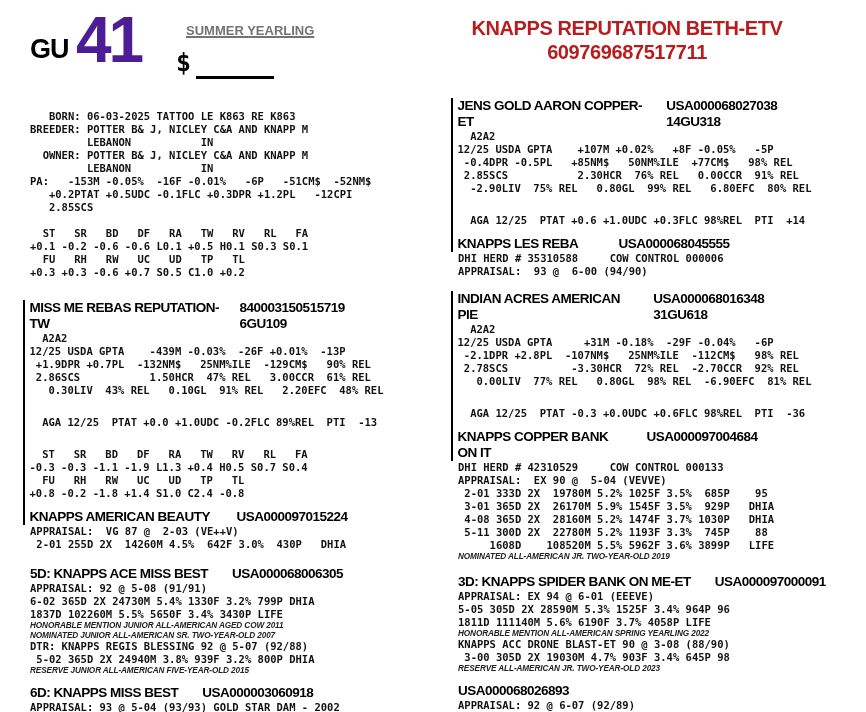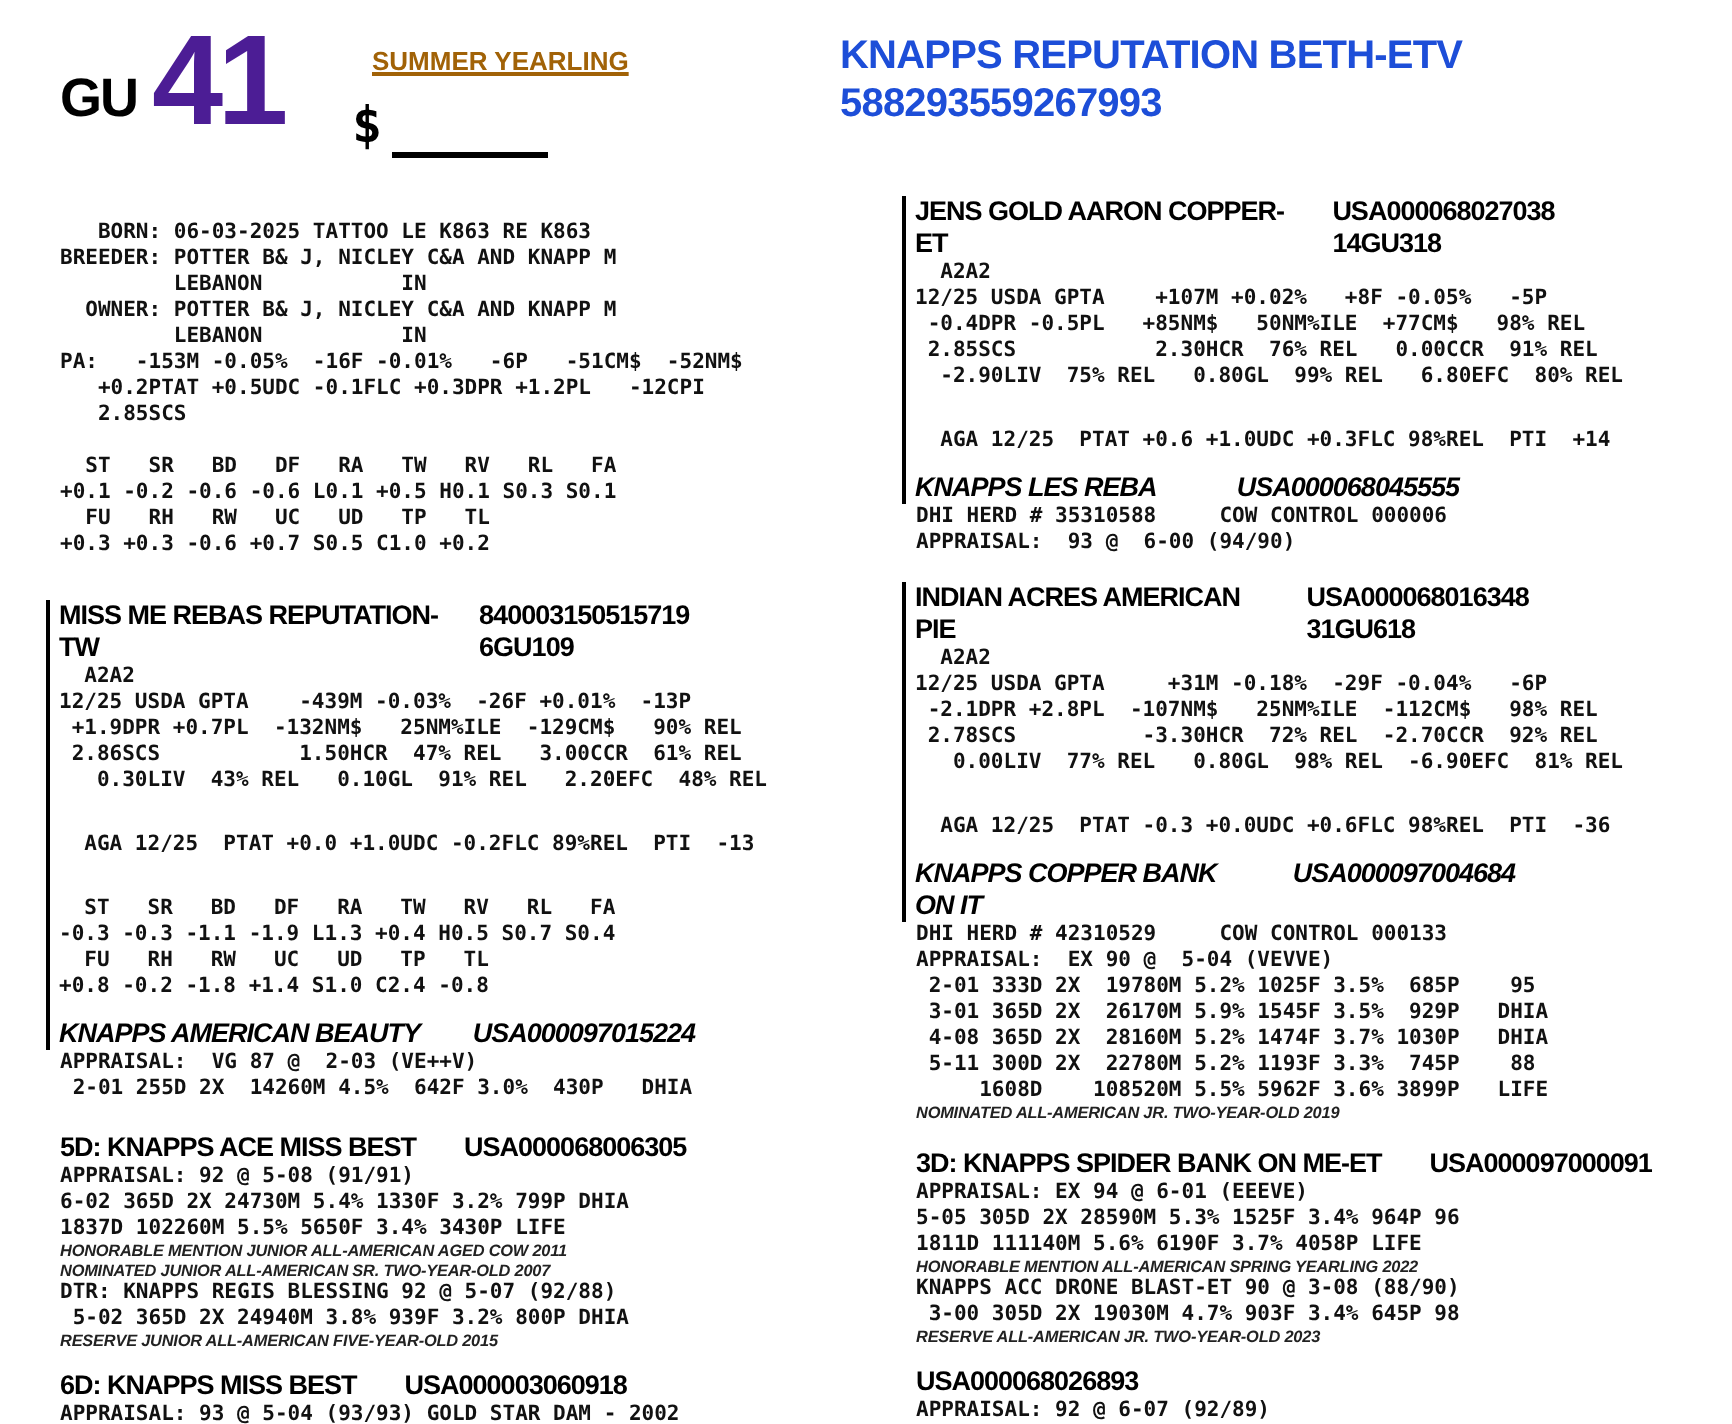--- a/index.html
+++ b/index.html
@@ -8,56 +8,56 @@
     font-family:"DejaVu Sans Mono",monospace;overflow:hidden;color:#111;
   }
   
   .lot-prefix{position:absolute;left:30px;top:36px;font:700 27px/27px "Liberation Sans",sans-serif;letter-spacing:-1px;color:#000;}
   .lot-number{position:absolute;left:76px;top:8px;font:700 64px/64px "Liberation Sans",sans-serif;letter-spacing:-3px;color:#4c1d95;}
   .price-symbol{position:absolute;left:176px;top:50px;font:700 25px/25px "DejaVu Sans Mono",monospace;color:#000;}
   .price-blank{position:absolute;left:196px;top:52px;width:78px;height:24px;border-bottom:3px solid #000;}
   .class-label{position:absolute;left:186px;top:23px;font:700 13px/15px "Liberation Sans",sans-serif;
     text-decoration:underline;text-decoration-thickness:2px;}
   
-  .main-header{position:absolute;left:420px;top:16px;width:334px;text-align:left;
-    font:700 20px/24px "Liberation Sans",sans-serif;letter-spacing:-0.4px;color:#1d4ed8;}
+  .main-header{position:absolute;left:460px;top:16px;width:334px;text-align:center;
+    font:700 20px/24px "Liberation Sans",sans-serif;letter-spacing:-0.4px;color:#b91c1c;}
   
   .left-col{position:absolute;left:30px;top:110px;width:400px;}
   .right-col{position:absolute;left:458px;top:98px;width:404px;}
   
   .ln{white-space:pre;}
   .ln.m{font:700 10.5px/13px "DejaVu Sans Mono",monospace;color:#111;}
   .ln.i{font:italic 700 8.2px/9.5px "Liberation Sans",sans-serif;color:#222;letter-spacing:-0.1px;}
   .ln.b{min-height:13px;}
   
   .title{display:flex;align-items:baseline;font:700 13.5px/16px "Liberation Sans",sans-serif;
     letter-spacing:-0.5px;color:#000;gap:19px;}
   .title.spread{justify-content:space-between;}
   .title.inline span+span{margin-left:5px;}
   
   .ped-group{border-left:2.5px solid #000;padding-left:5px;margin-left:-7.5px;}
-  .sub-title{margin-top:9px;font-style:italic;}
+  .sub-title{margin-top:9px;}
   .mt13{margin-top:13px;}
   .mt21{margin-top:21px;}
   .mt15{margin-top:15px;}
   .mt12{margin-top:12px;}
   .mt9{margin-top:9px;}
 </style>
 </head>
 <body>
 
 <div class="lot-prefix">GU</div>
 <div class="lot-number">41</div>
 <div class="price-symbol">$</div>
 <div class="price-blank"></div>
-<div class="class-label" style="color:#a16207;">SUMMER YEARLING</div>
+<div class="class-label" style="color:#737373;">SUMMER YEARLING</div>
 
 <div class="main-header">
   <div>KNAPPS REPUTATION BETH-ETV</div>
-  <div>588293559267993</div>
+  <div>609769687517711</div>
 </div>
 
 <div class="left-col">
 
   <div>
       <div class="ln m">   BORN: 06-03-2025 TATTOO LE K863 RE K863</div>
       <div class="ln m">BREEDER: POTTER B&amp; J, NICLEY C&amp;A AND KNAPP M</div>
       <div class="ln m">         LEBANON           IN</div>
       <div class="ln m">  OWNER: POTTER B&amp; J, NICLEY C&amp;A AND KNAPP M</div>
       <div class="ln m">         LEBANON           IN</div>

